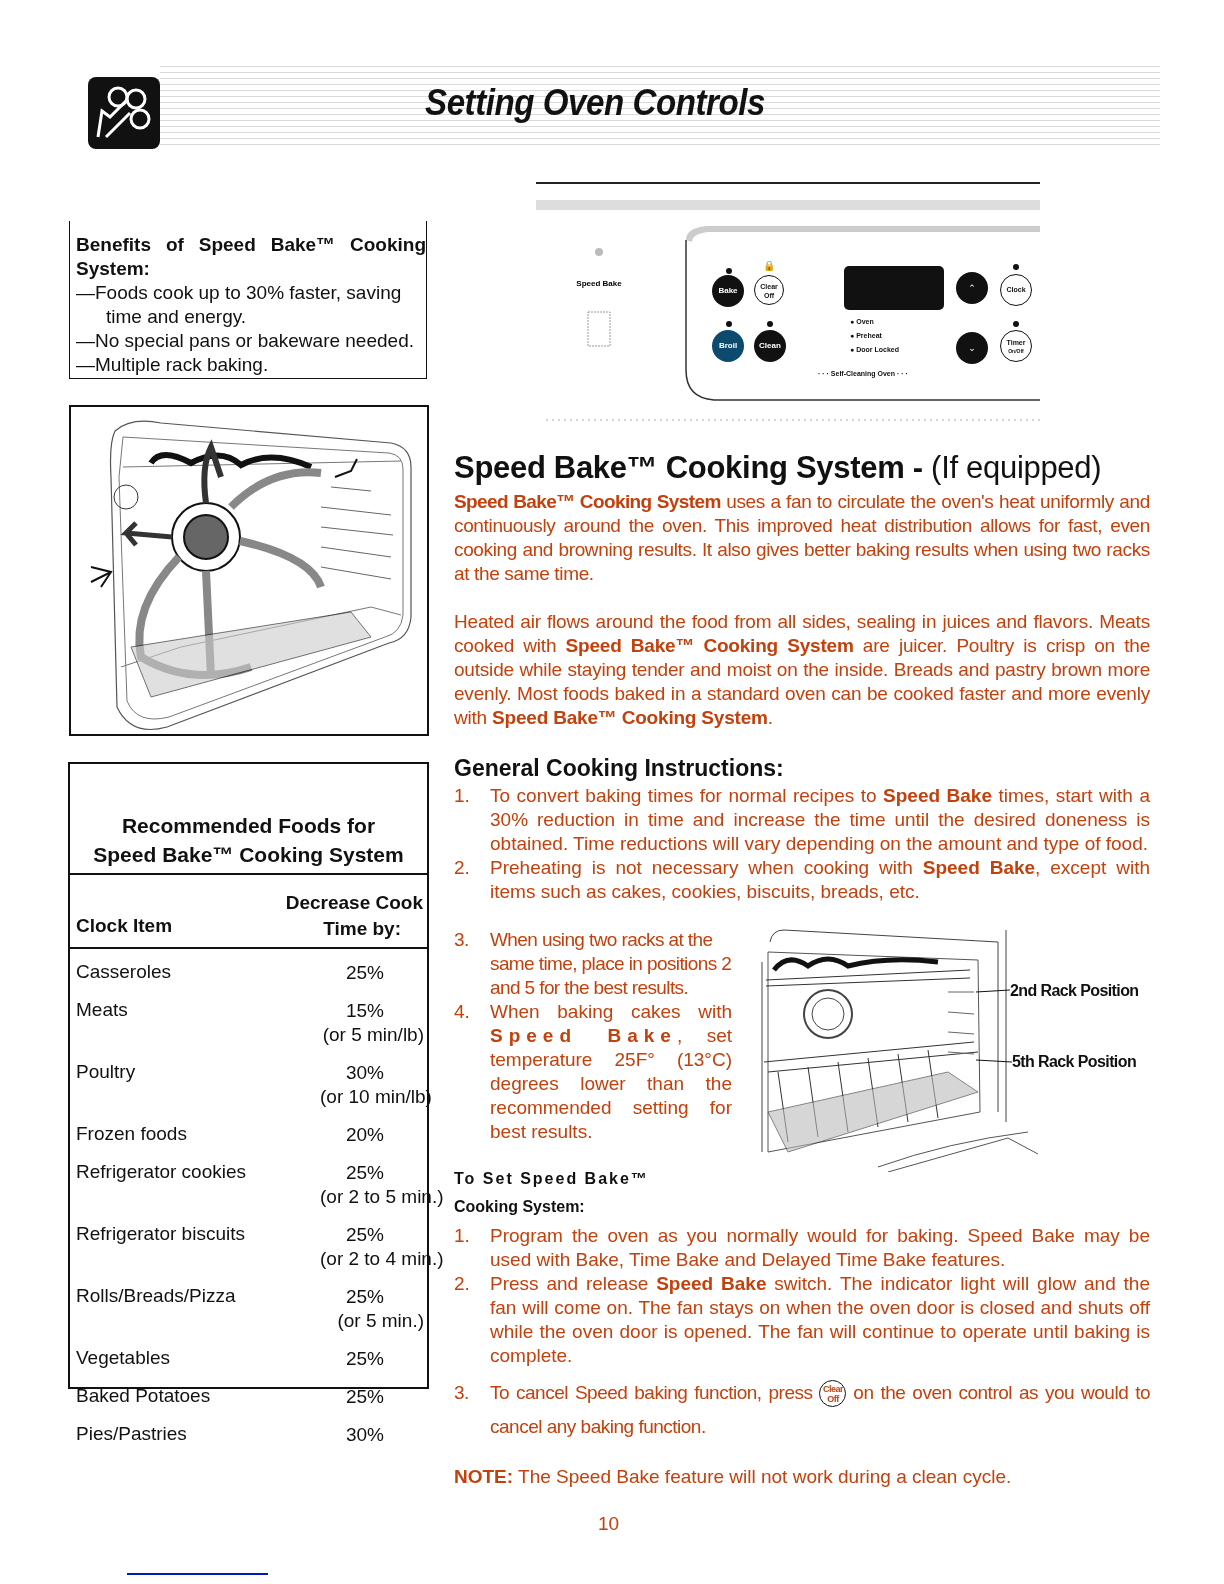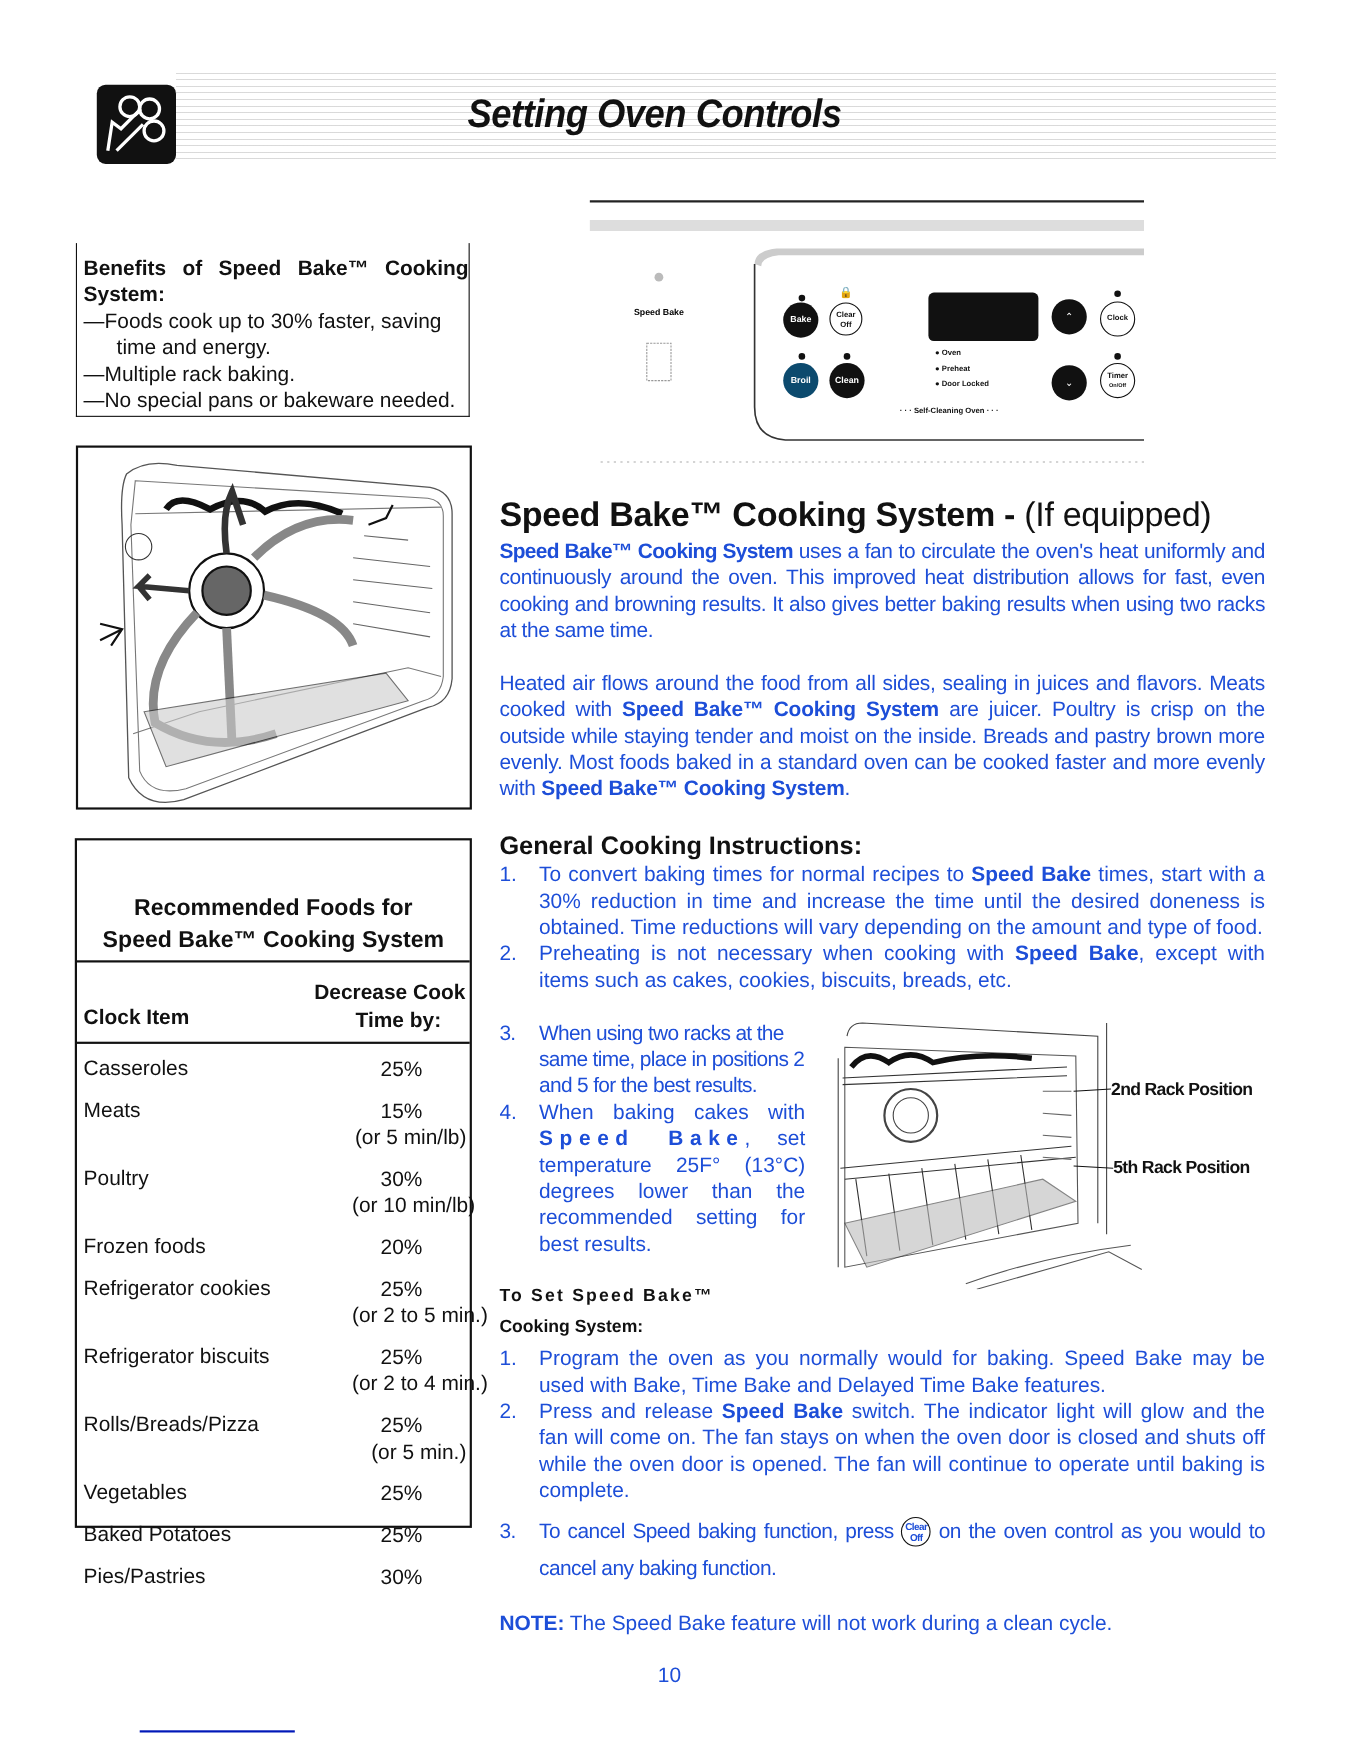--- a/index.html
+++ b/index.html
@@ -23,21 +23,21 @@
   #tbl-head .c1{position:absolute;left:6px;top:40px;}
   #tbl-head .c2{position:absolute;right:4px;top:15px;text-align:right;line-height:26px;}
   .row{position:relative;padding:12px 0 0 6px;}
   .row .food{display:block;}
   .row .val{position:absolute;left:250px;width:110px;text-align:center;top:12px;line-height:24px;}
   .row .val .n{display:block;text-align:center;margin-left:-20px;}
   .row .val .sub{display:block;white-space:nowrap;text-align:right;padding-right:6px;}
   
   #panel{left:536px;top:180px;width:504px;height:250px;}
   
-  .rt{font-size:19px;line-height:24px;color:#1d4ed8;}
+  .rt{font-size:19px;line-height:24px;color:#c2410c;}
   #main-title{left:454px;top:450px;font-size:31px;font-weight:bold;letter-spacing:-.3px;}
   #main-title .light{font-weight:normal;}
   #p1{left:454px;top:490px;width:696px;text-align:justify;letter-spacing:-.35px;}
   #p2{left:454px;top:610px;width:696px;text-align:justify;letter-spacing:-.2px;}
   #gci-h{left:454px;top:755px;font-size:23px;font-weight:bold;}
   .ol{width:696px;}
   .li{position:relative;padding-left:36px;}
   .li .num{position:absolute;left:0;top:0;}
   #gci-1{left:454px;top:784px;width:696px;text-align:justify;}
   #gci-3{left:454px;top:928px;width:278px;}
@@ -62,22 +62,22 @@
     <circle cx="52" cy="42" r="9" fill="none" stroke="#fff" stroke-width="3"></circle>
     <path d="M10 60 L14 34 L22 40 L40 22 M18 60 L42 36" fill="none" stroke="#fff" stroke-width="3"></path>
   </svg>
 </div>
 <div class="abs" id="hdr-title">Setting Oven Controls</div>
 
 <div class="abs" id="benefits">
   <div class="head">Benefits of Speed Bake™ Cooking System:</div>
   <div>—Foods cook up to 30% faster, saving</div>
   <div class="ind">time and energy.</div>
+  <div>—No special pans or bakeware needed.</div>
   <div>—Multiple rack baking.</div>
-  <div>—No special pans or bakeware needed.</div>
 </div>
 
 <div class="abs" id="panel">
   <svg width="504" height="250" viewBox="0 0 504 250" font-family="Liberation Sans, sans-serif">
     <line x1="0" y1="3" x2="504" y2="3" stroke="#222" stroke-width="2"></line>
     <rect x="0" y="20" width="504" height="10" fill="#ddd"></rect>
     <path d="M150 60 Q150 48 170 46 L504 46 L504 52 L172 52 Q156 54 156 62 Z" fill="#ccc"></path>
     <path d="M150 60 L150 190 Q150 218 178 220 L504 220" fill="none" stroke="#333" stroke-width="1.5"></path>
     <line x1="10" y1="240" x2="504" y2="240" stroke="#aaa" stroke-dasharray="2,4"></line>
 

